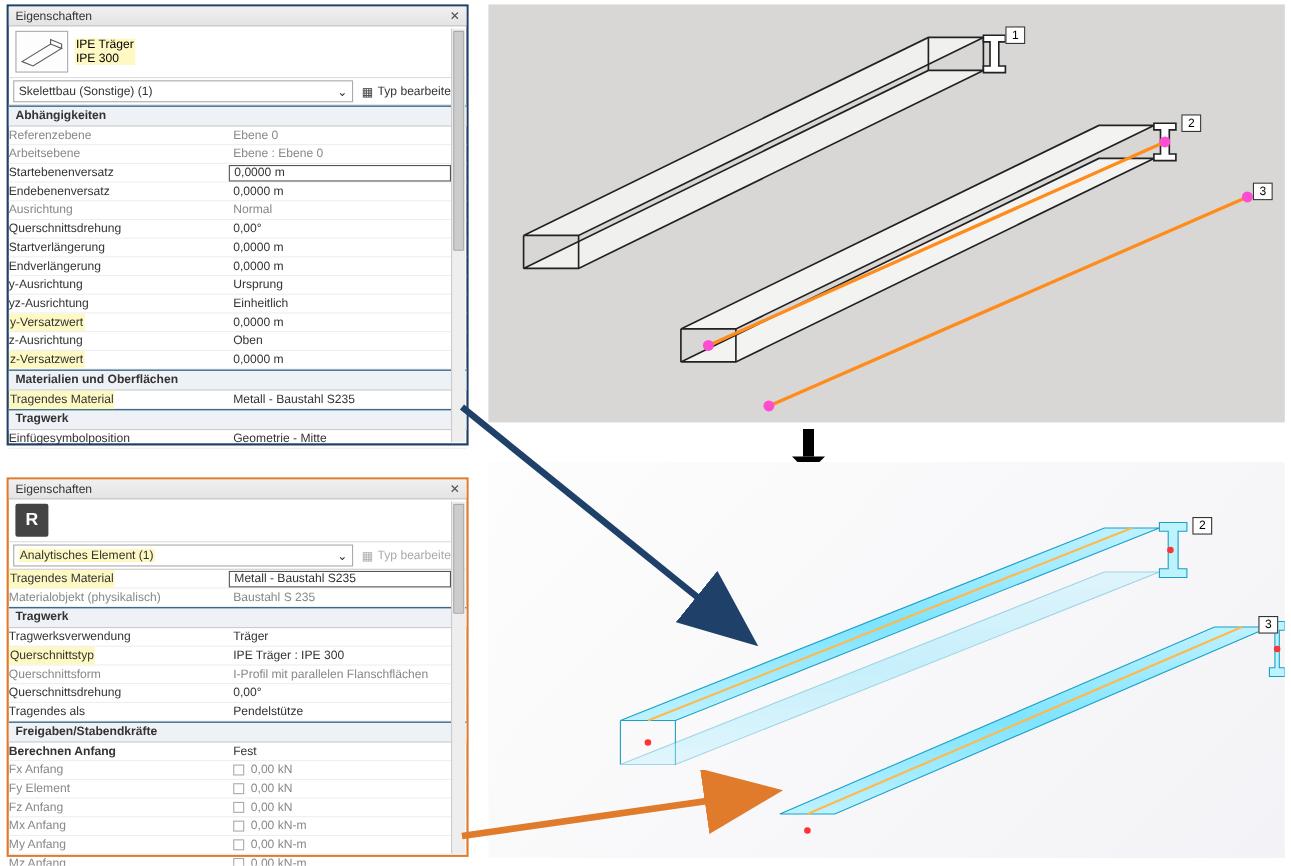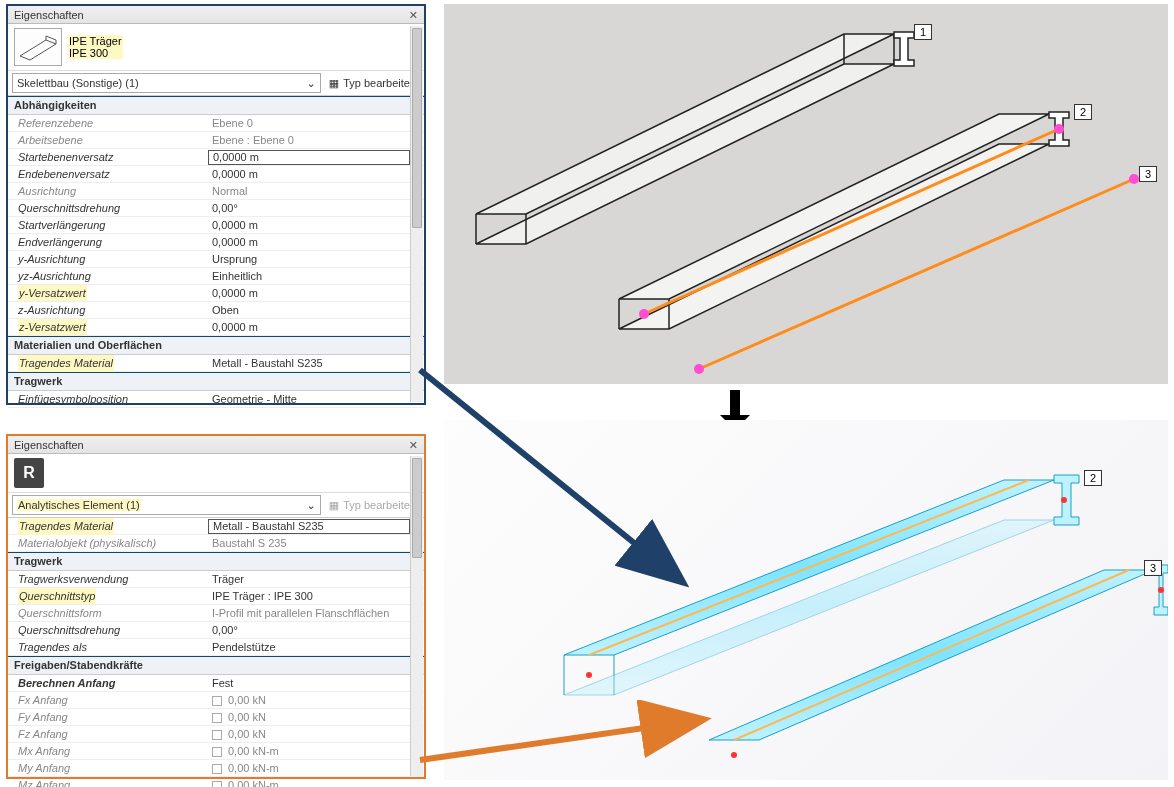--- a/index.html
+++ b/index.html
@@ -46,21 +46,21 @@
   .section-header {
     background: #eef2f7; border-top: 1px solid #0c4a6e; border-bottom: 1px solid #ccc;
     padding: 2px 6px; font-weight: 600; display:flex; justify-content:space-between; color:#333;
   }
   .section-header .chev { color:#666; }
   .row {
     display: grid; grid-template-columns: 200px 1fr 14px;
     border-bottom: 1px solid #eee;
     height: 17px; line-height: 17px;
   }
-  .row .label { padding-left: 10px; color:#333; white-space: nowrap; overflow:hidden; text-overflow:ellipsis;font-style:italic;}
+  .row .label { color:#333; white-space: nowrap; overflow:hidden; text-overflow:ellipsis;}
   .row .label.dim { color: #888;}
   .row .value { padding-left: 4px; color:#333; white-space: nowrap; overflow:hidden; text-overflow:ellipsis;}
   .row .value.dim { color: #888;}
   .row .value.boxed { border: 1px solid #555; height: 15px; line-height:13px; margin-top:1px; background:#fff;}
   .row .more { text-align:center; color:#888;}
   .row .chk { display:flex; align-items:center; justify-content:center;}
   .row .chk .box { width:10px; height:10px; border:1px solid #999; background:#fff;}
 
   .scrollbar { position:absolute; right:1px; top:20px; bottom:1px; width:13px; background:#eee; border-left:1px solid #ccc;}
   .scrollbar .thumb { position:absolute; left:1px; right:1px; background:#ccc; border:1px solid #aaa; border-radius:1px;}
@@ -295,21 +295,21 @@
     <div class="label" style="font-weight:600">Berechnen Anfang</div>
     <div class="value">Fest</div>
       <div></div>
   </div>
   <div class="row">
     <div class="label dim">Fx Anfang</div>
     <div class="value dim"><span style="display:inline-block;width:10px;height:10px;border:1px solid #aaa;margin-right:6px;vertical-align:middle"></span><span>0,00 kN</span></div>
       <div></div>
   </div>
   <div class="row">
-    <div class="label dim">Fy Anfang</div>
+    <div class="label dim">Fy Element</div>
     <div class="value dim"><span style="display:inline-block;width:10px;height:10px;border:1px solid #aaa;margin-right:6px;vertical-align:middle"></span><span>0,00 kN</span></div>
       <div></div>
   </div>
   <div class="row">
     <div class="label dim">Fz Anfang</div>
     <div class="value dim"><span style="display:inline-block;width:10px;height:10px;border:1px solid #aaa;margin-right:6px;vertical-align:middle"></span><span>0,00 kN</span></div>
       <div></div>
   </div>
   <div class="row">
     <div class="label dim">Mx Anfang</div>

